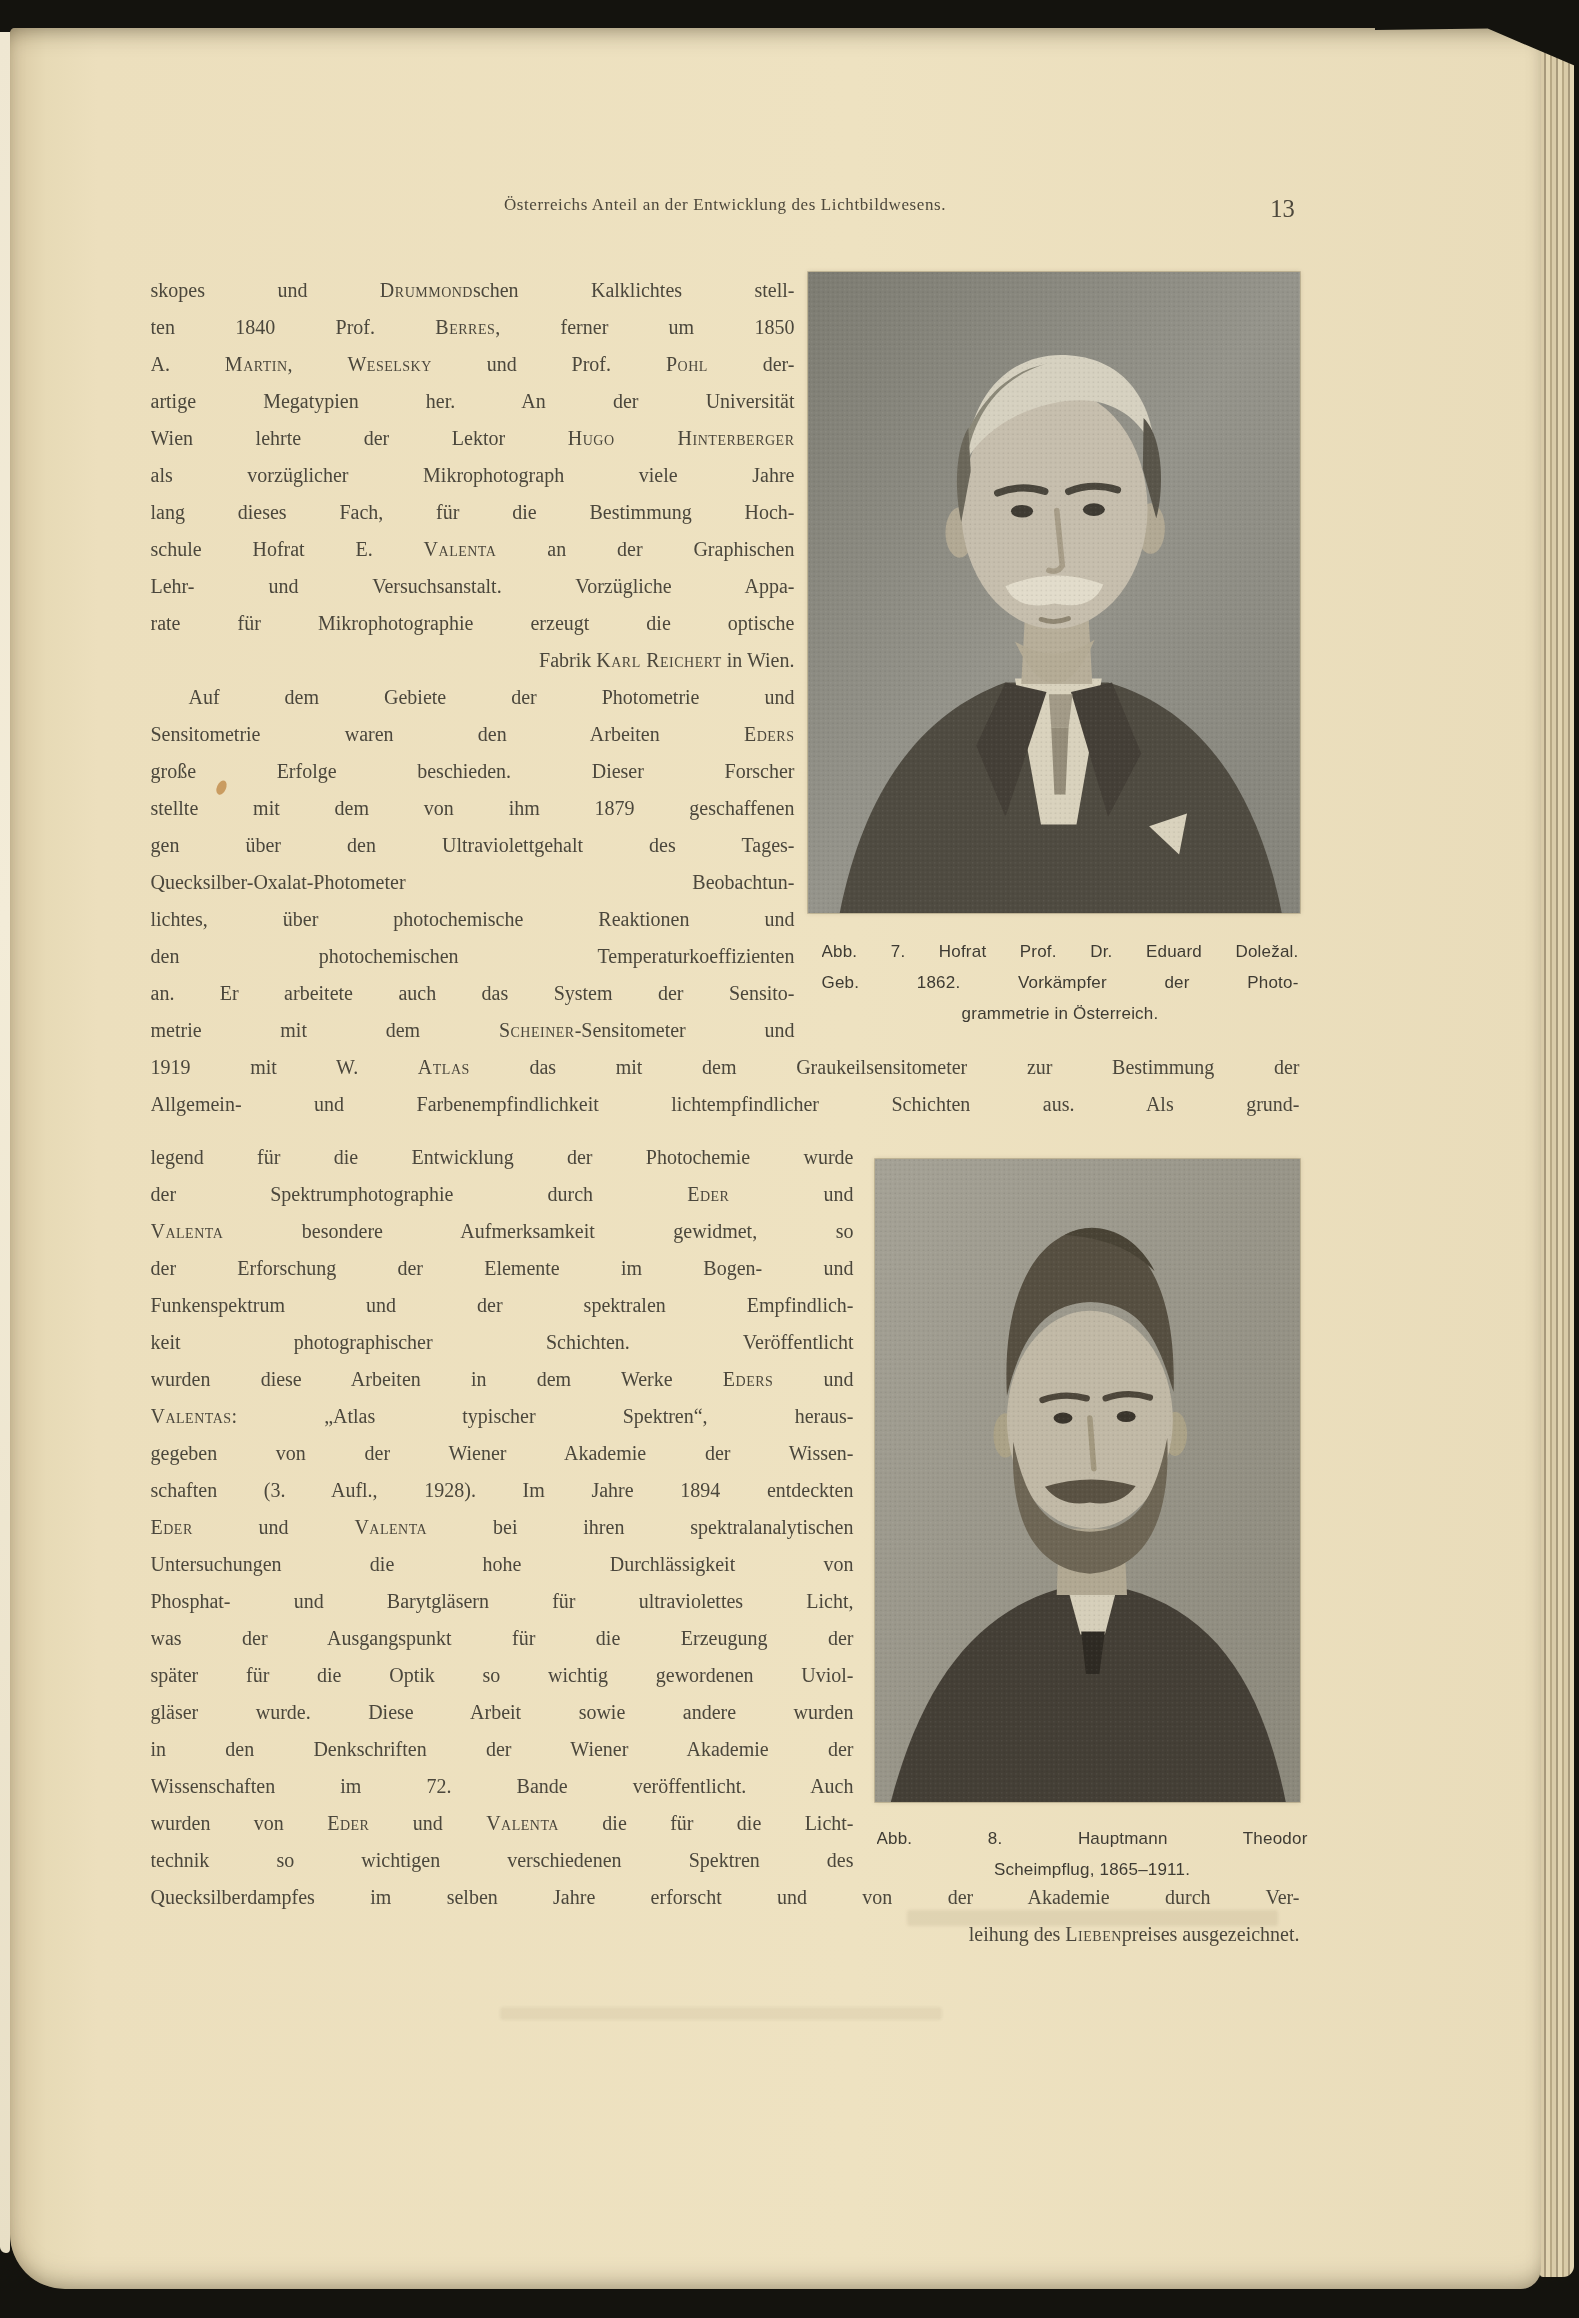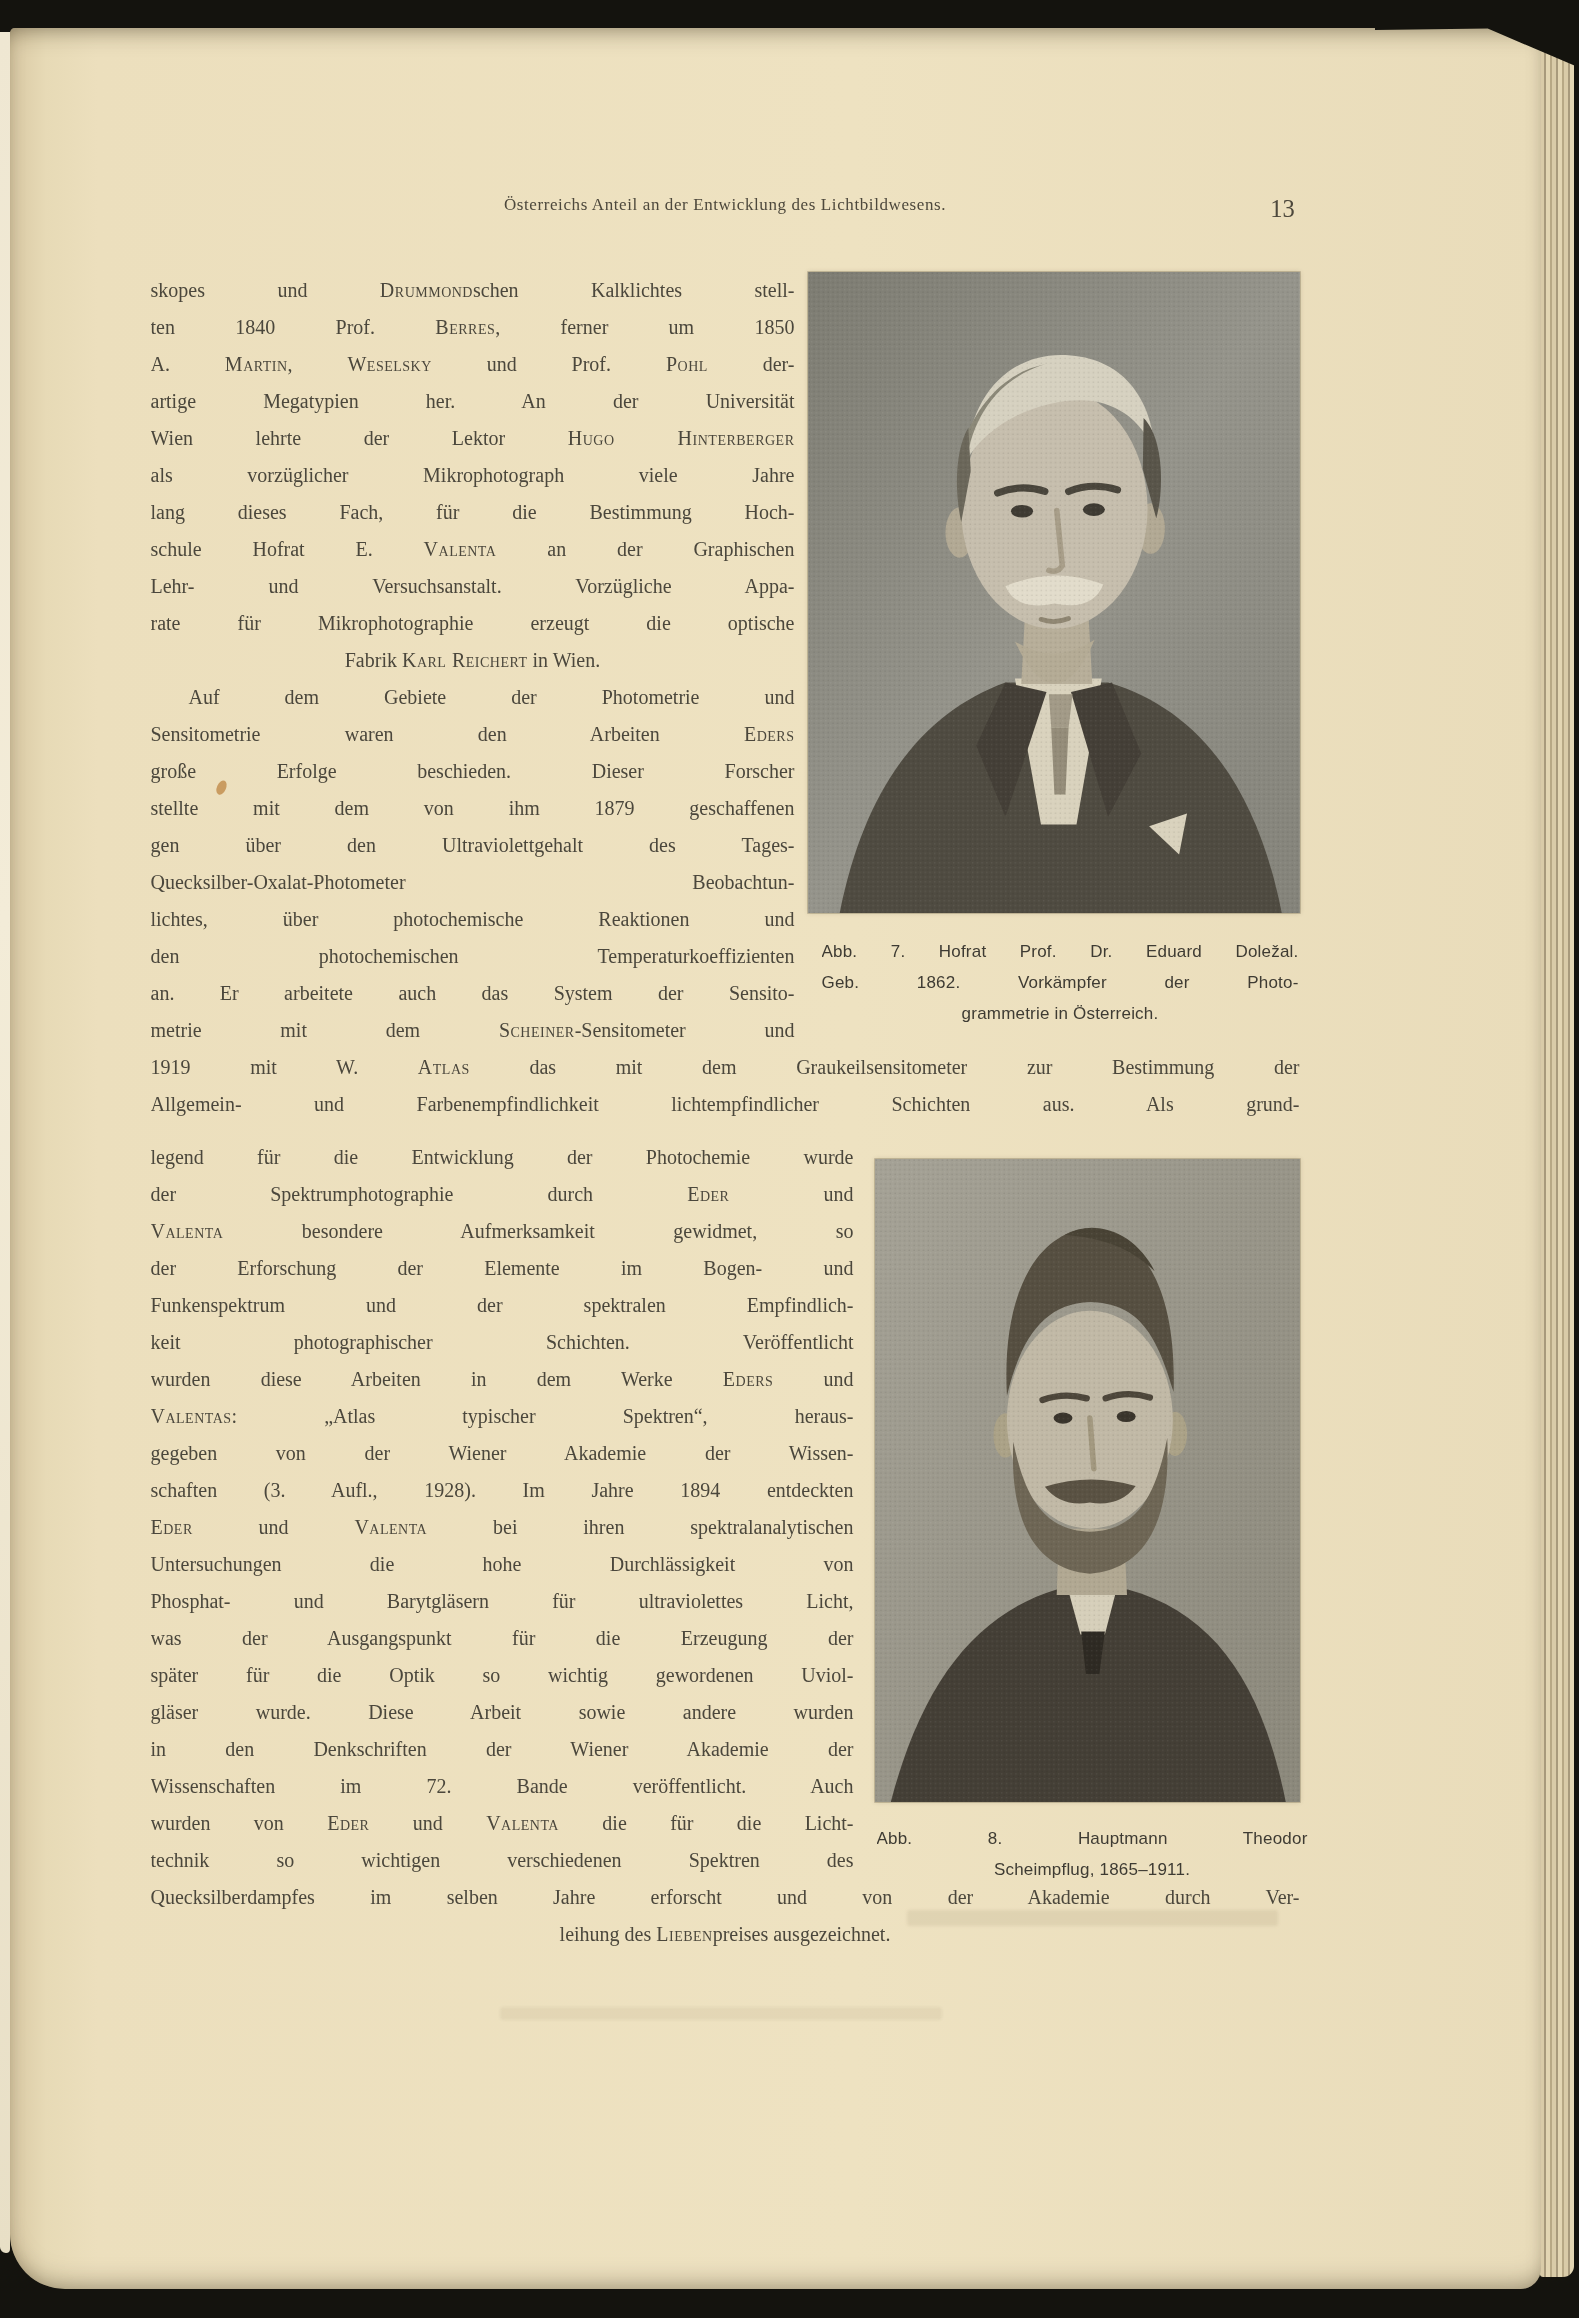--- a/index.html
+++ b/index.html
@@ -24,21 +24,21 @@
   
   #header{position:absolute;left:141px;top:167px;width:1149px;height:33px;}
   #page-title{display:block;text-align:center;font-size:17px;letter-spacing:0.6px;color:#4d483c;}
   #page-number{position:absolute;right:4.7px;top:0;font-size:24.5px;color:#4d483c;}
   
   #text-body{position:absolute;left:141px;top:244px;width:1149px;}
   .tgroup{}
   .line{font-size:20px;line-height:37px;height:37px;overflow:hidden;text-align:justify;
         color:#4b473c;}
   .line::after{content:"";display:inline-block;width:100%;height:0;}
-  .line.njust{text-align:center;}
+  .line.njust{text-align:right;}
   .line.njust::after{display:none;}
   .sc{font-variant:small-caps;letter-spacing:0.5px;}
   
   .photo{position:absolute;box-shadow:0 0 0 0.8px rgba(70,60,40,.28), 0 0 4.7px rgba(70,60,40,.18);}
   .photo svg{display:block;}
   .caption{position:absolute;font-family:"Liberation Sans","DejaVu Sans",sans-serif;
            color:#3e3b33;}
   .cline{font-size:17px;line-height:31px;height:31px;overflow:hidden;text-align:justify;letter-spacing:0.2px;}
   .cline::after{content:"";display:inline-block;width:100%;height:0;}
   .cline.njust{text-align:center;}

